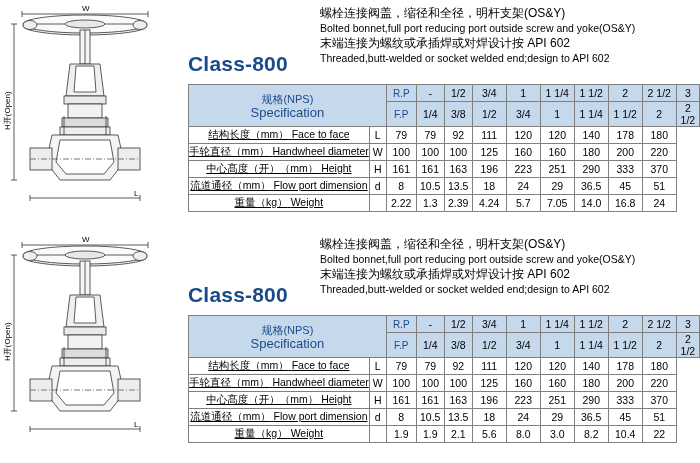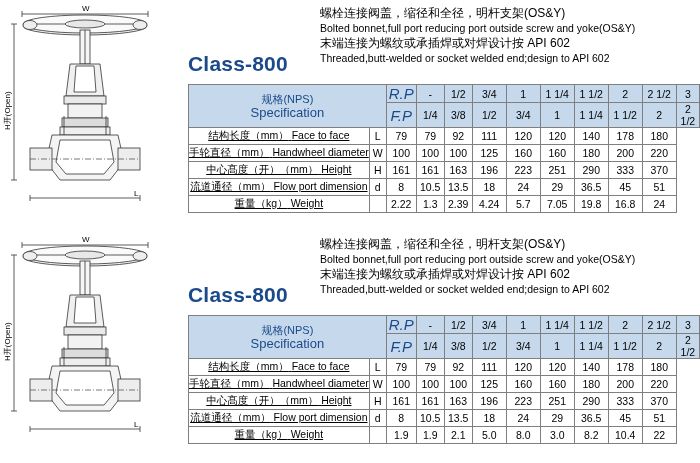--- a/index.html
+++ b/index.html
@@ -83,22 +83,21 @@
   .nps-cell {
     font-weight: bold;
     color: #1b4a8a;
     font-size: 11px;
     line-height: 14px;
   }
   .nps-cell .l2 { font-size: 13px; }
   .rp-fp {
     font-weight: bold;
     color: #1b4a8a;
-    font-size: 15px;
-    font-style: italic;
+    font-size: 10px;
   }
   .rowlabel {
     text-align: right;
     padding-right: 4px;
     white-space: nowrap;
     font-size: 10.5px;
     text-decoration: underline;
   }
   .symcol { width: 16px; font-size: 10.5px; }
 
@@ -266,21 +265,21 @@
       </tr>
       <tr>
         <td class="rowlabel"><span>重量（kg）</span> <span>Weight</span></td>
         <td class="symcol"></td>
         <td>2.22</td>
         <td>1.3</td>
         <td>2.39</td>
         <td>4.24</td>
         <td>5.7</td>
         <td>7.05</td>
-        <td>19.8</td>
+        <td>14.0</td>
         <td>16.8</td>
         <td>24</td>
       </tr>
     </tbody>
   </table>
 </div>
 
 <div class="block second">
 
   <div class="drawing">
@@ -424,21 +423,21 @@
         <td>36.5</td>
         <td>45</td>
         <td>51</td>
       </tr>
       <tr>
         <td class="rowlabel"><span>重量（kg）</span> <span>Weight</span></td>
         <td class="symcol"></td>
         <td>1.9</td>
         <td>1.9</td>
         <td>2.1</td>
-        <td>5.0</td>
+        <td>5.6</td>
         <td>8.0</td>
         <td>3.0</td>
         <td>8.2</td>
         <td>10.4</td>
         <td>22</td>
       </tr>
     </tbody>
   </table>
 </div>
 

